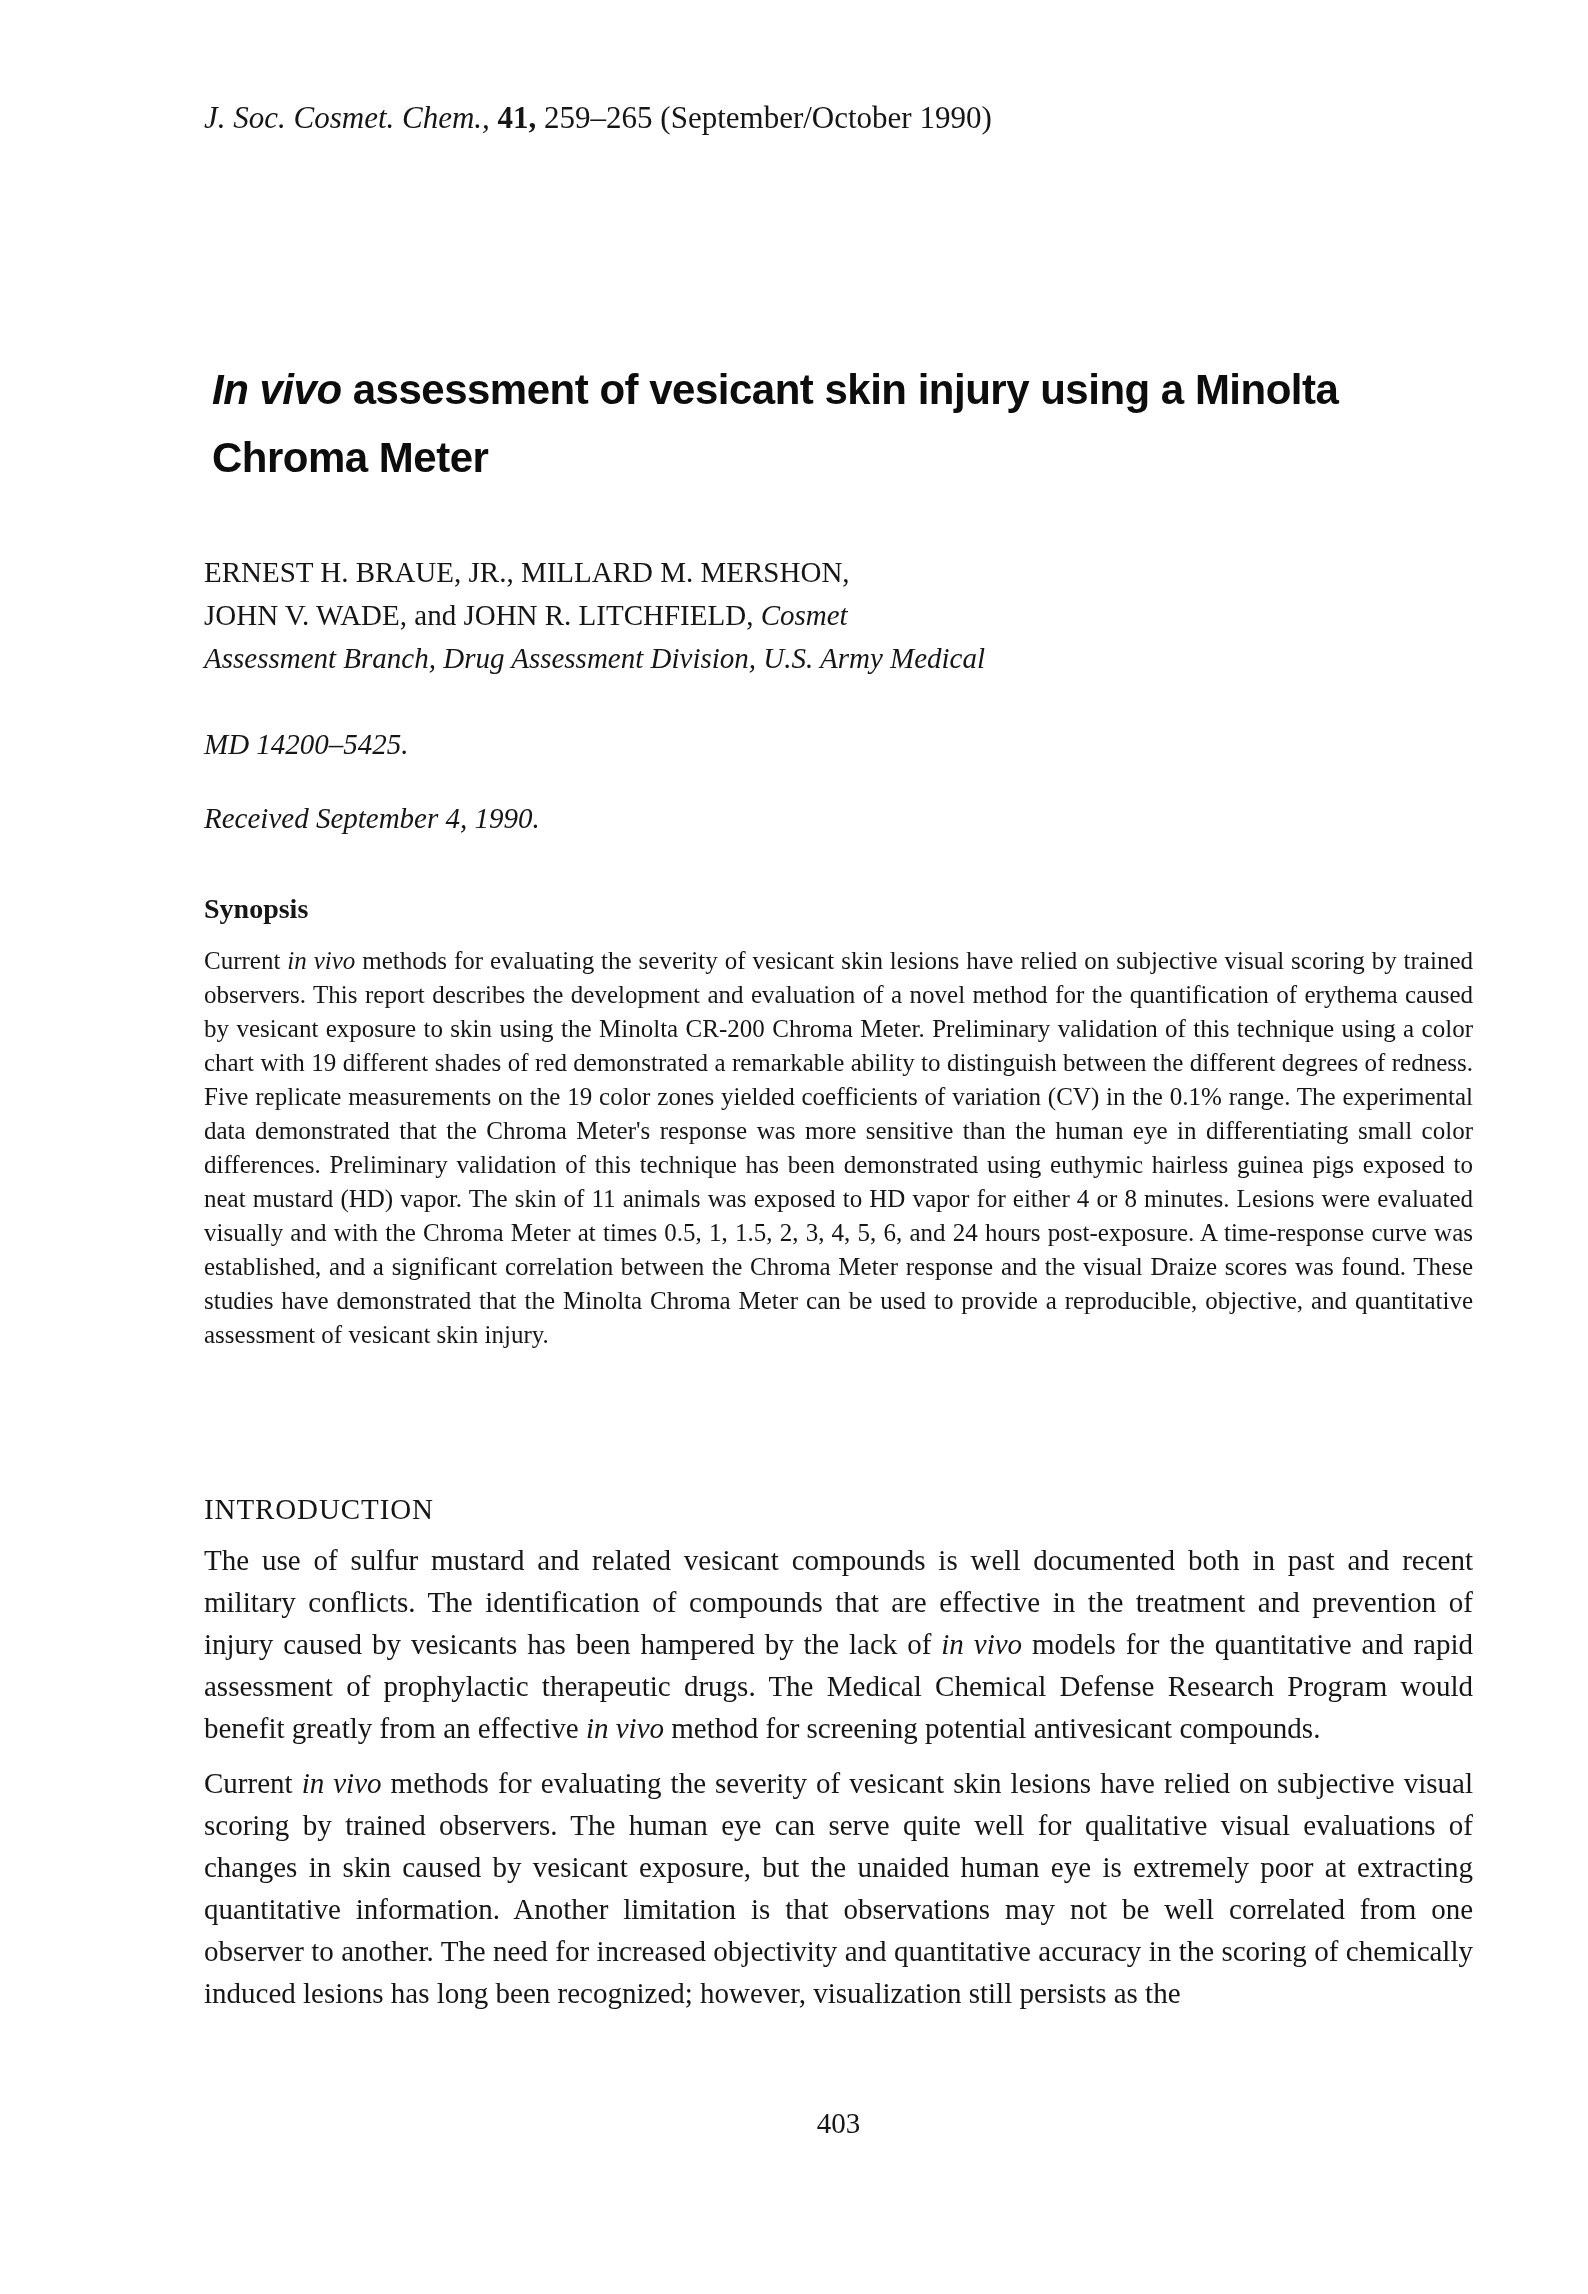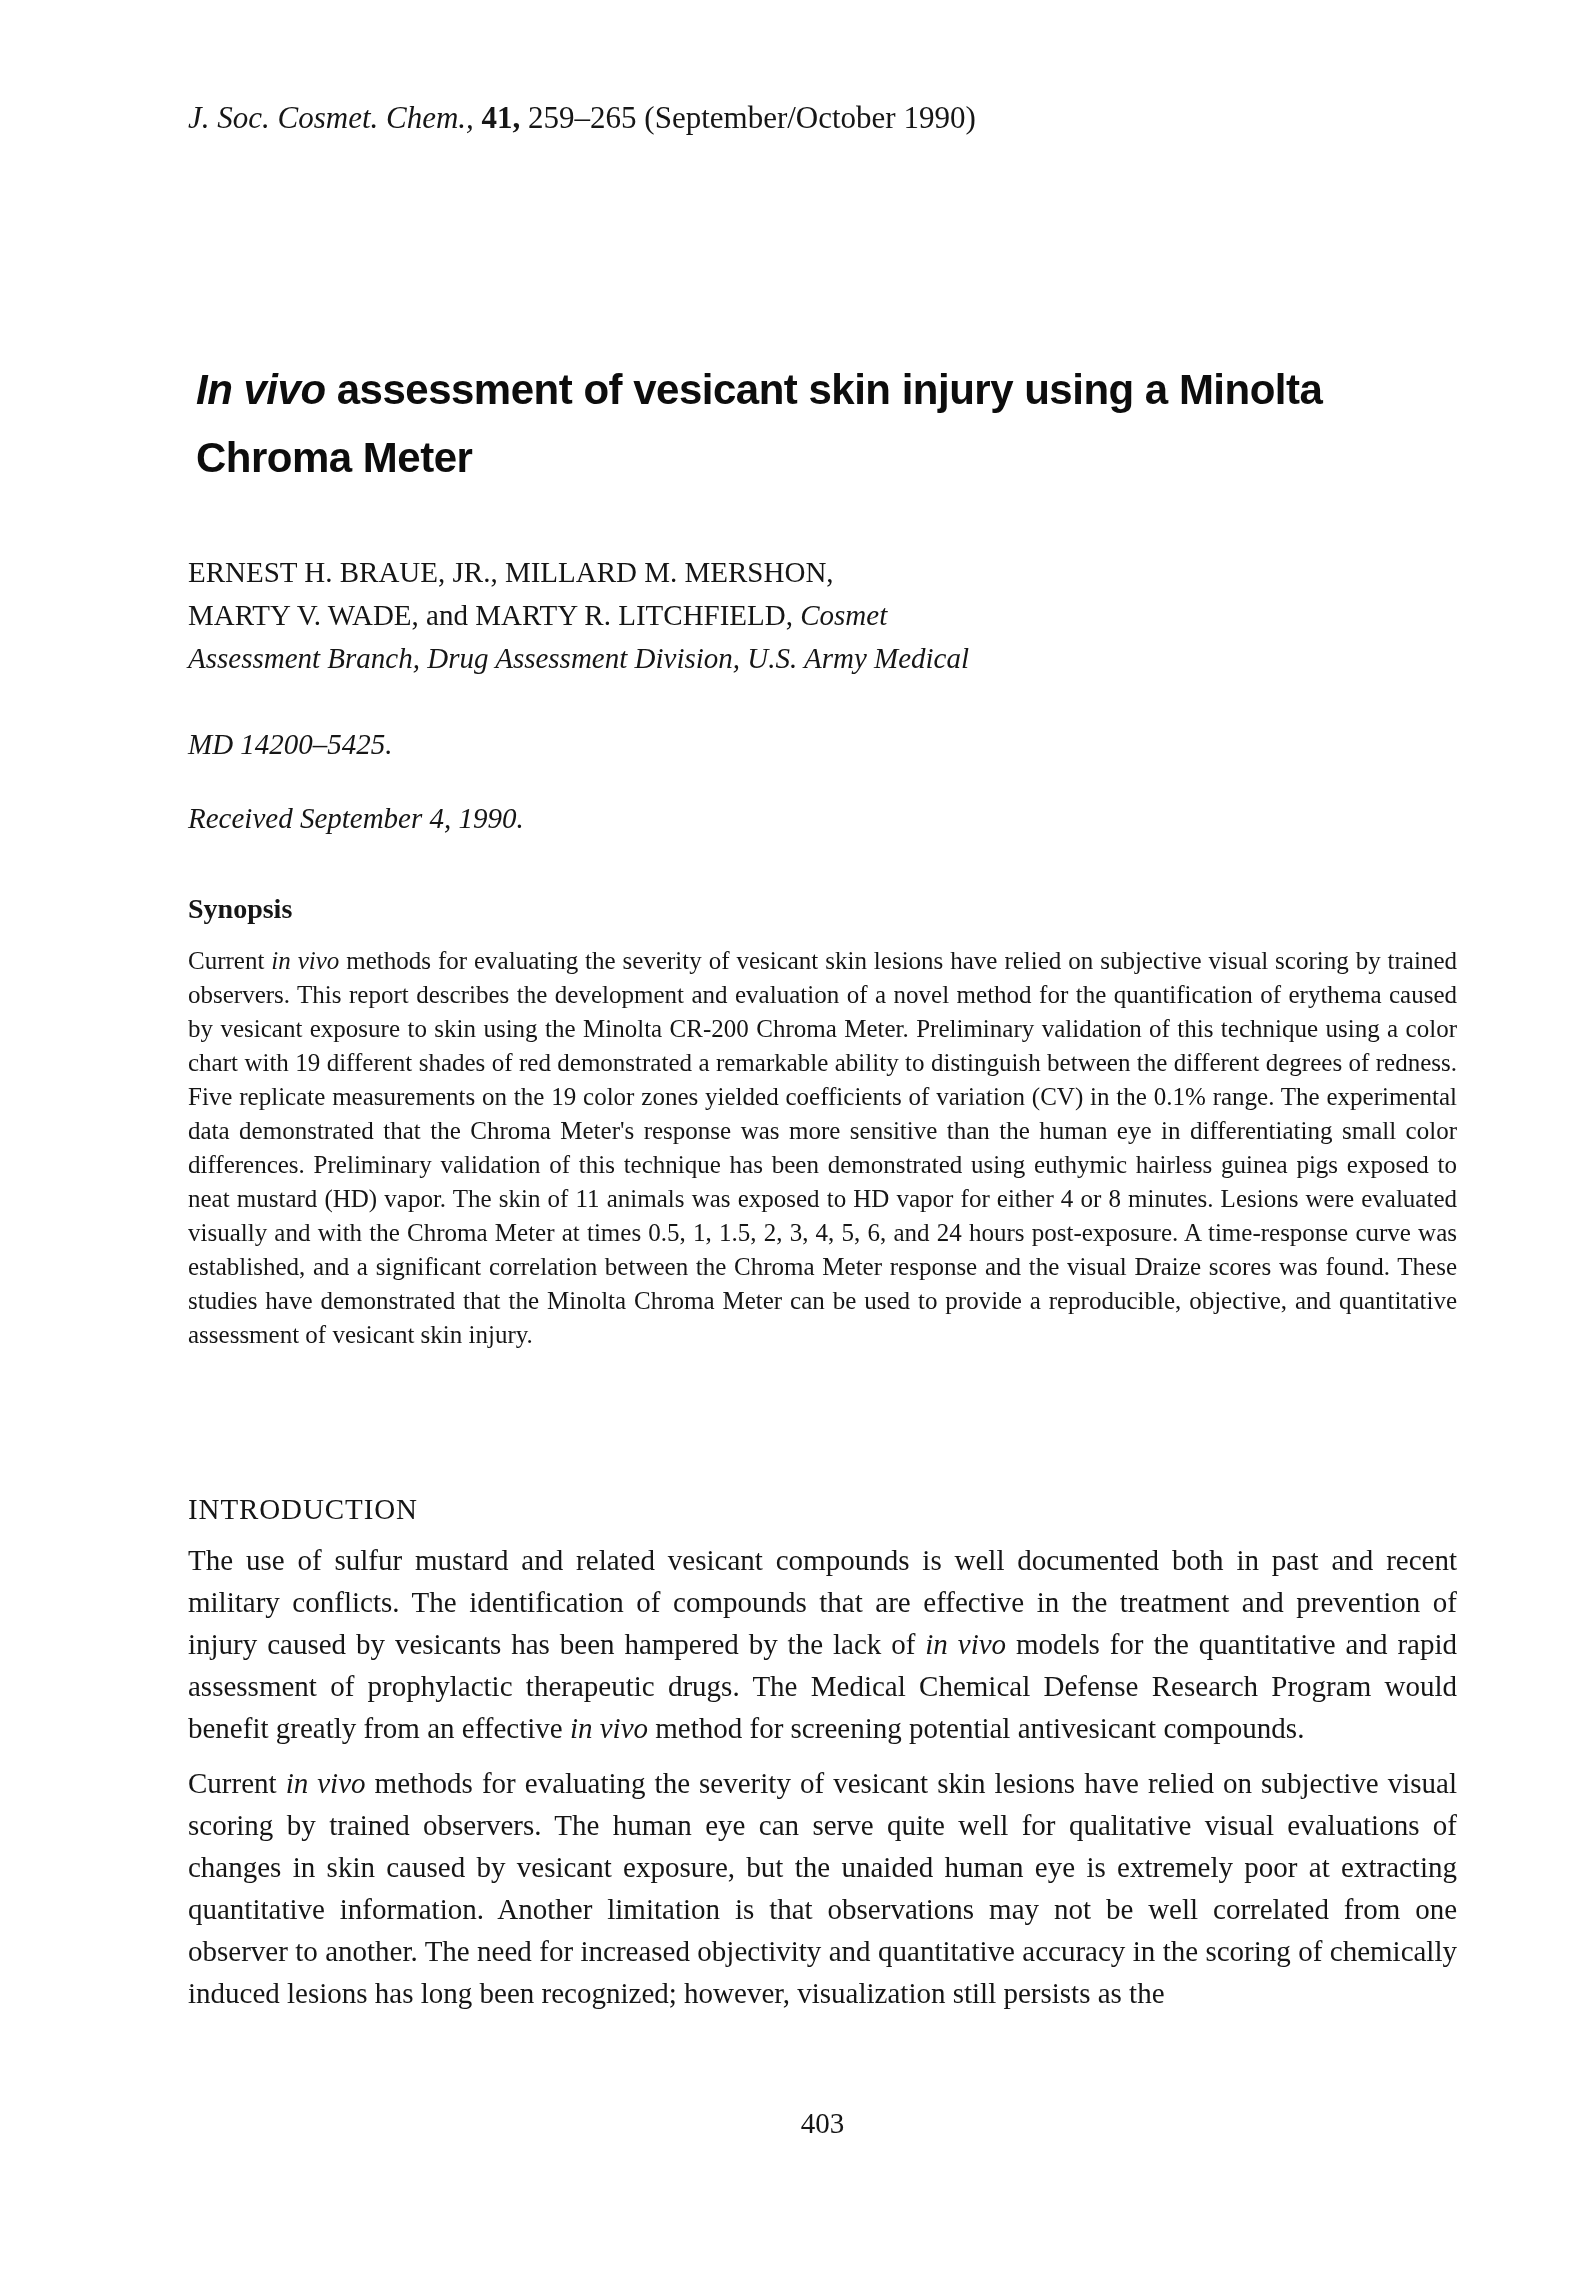--- a/index.html
+++ b/index.html
@@ -11,21 +11,21 @@
     position: relative;
     width: 1589px;
     height: 2295px;
     background: #ffffff;
     color: #161616;
     font-family: "Liberation Serif", serif;
     overflow: hidden;
   }
   .content-col {
     position: absolute;
-    left: 188px;
+    left: 204px;
     width: 1269px;
   }
   
   .journal-line {
     top: 100px;
     font-size: 31px;
     white-space: nowrap;
   }
   .journal-line .jname { font-style: italic; }
   .journal-line .jvol { font-weight: bold; font-style: normal; }
@@ -97,21 +97,21 @@
     <span class="jname">J. Soc. Cosmet. Chem., </span><span class="jvol">41, </span><span>259–265 (September/October 1990)</span>
   </div>
 
   <h1 class="content-col article-title" style="margin:8px; position:absolute;">
     <span><span class="t-italic">In vivo</span><span> assessment of vesicant skin injury using a Minolta</span></span><br>
     <span>Chroma Meter</span>
   </h1>
 
   <div class="content-col authors-block">
     <span>ERNEST H. BRAUE, JR., MILLARD M. MERSHON,</span><br>
-    <span><span>MARTY V. WADE, and MARTY R. LITCHFIELD, </span><span class="ital">Cosmet</span></span><br>
+    <span><span>JOHN V. WADE, and JOHN R. LITCHFIELD, </span><span class="ital">Cosmet</span></span><br>
     <span class="ital">Assessment Branch, Drug Assessment Division, U.S. Army Medical</span><br>
     <br>
     <span class="ital">MD 14200–5425.</span>
   </div>
 
   <div class="content-col received-line">Received September 4, 1990.</div>
 
   <div class="content-col synopsis-heading">Synopsis</div>
 
   <div class="content-col synopsis-body">

